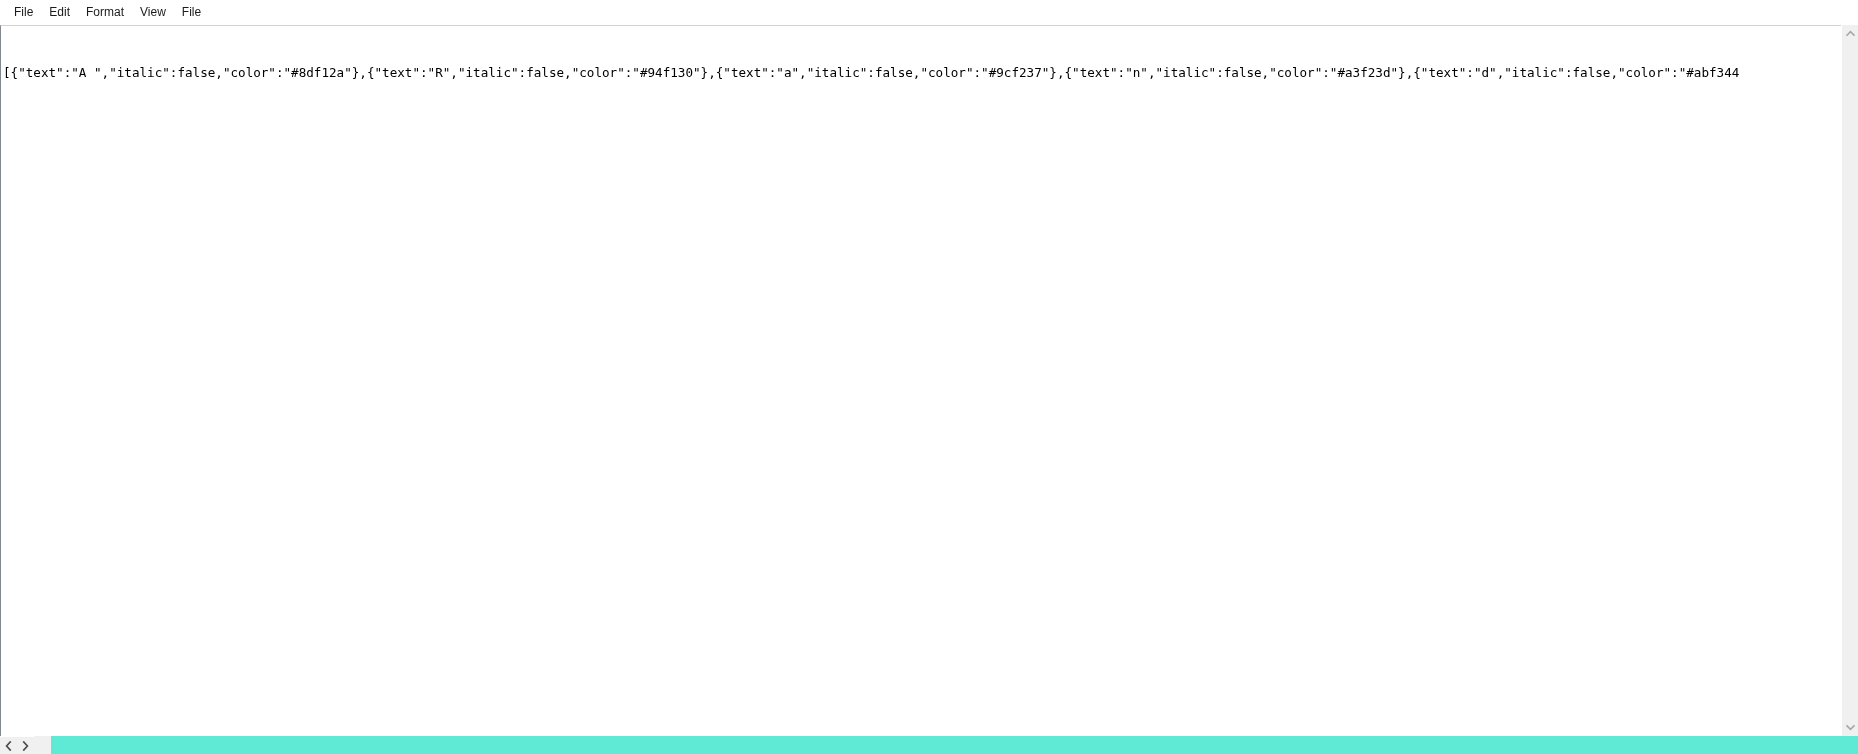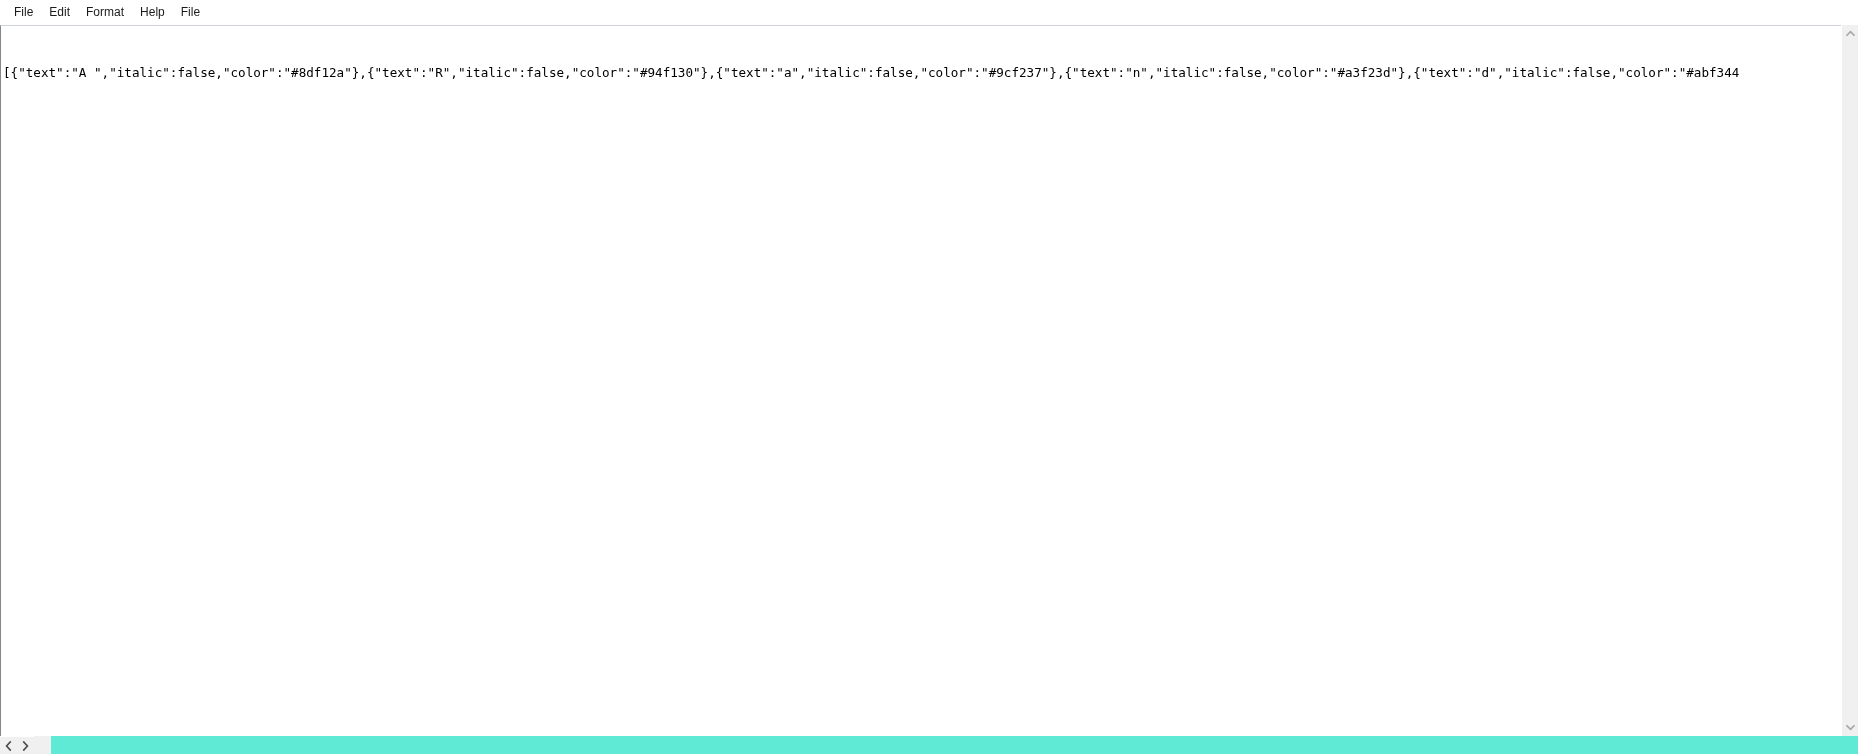--- a/index.html
+++ b/index.html
@@ -177,21 +177,21 @@
 </style>
 </head>
 <body>
 
 <div id="app">
 
   <div class="menubar">
     <div class="menu-item">File</div>
     <div class="menu-item">Edit</div>
     <div class="menu-item">Format</div>
-    <div class="menu-item">Help</div>
+    <div class="menu-item">View</div>
     <div class="menu-item">File</div>
   </div>
 
   <div class="editor-region">
 
     <div class="text-area-wrap">
       <div class="text-content">
         <span class="code-line">[{"text":"A ","italic":false,"color":"#8df12a"},{"text":"R","italic":false,"color":"#94f130"},{"text":"a","italic":false,"color":"#9cf237"},{"text":"n","italic":false,"color":"#a3f23d"},{"text":"d","italic":false,"color":"#abf344</span>
         <span class="caret"></span>
       </div>

